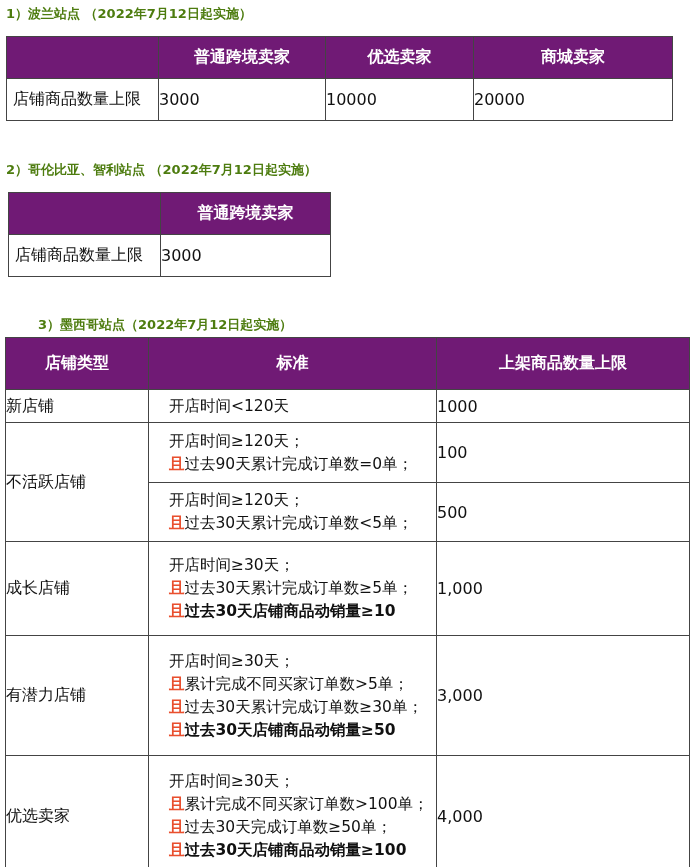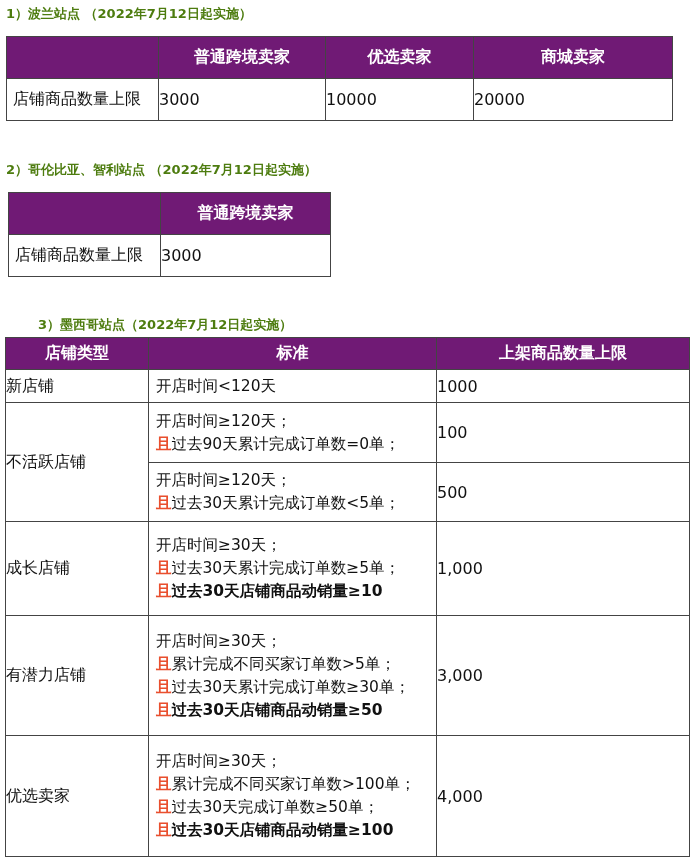--- a/index.html
+++ b/index.html
@@ -4,21 +4,21 @@
 <style>
   html, body { margin:0; padding:0; background:#ffffff; }
   body { width:692px; height:867px; position:relative; overflow:hidden;
          font-family:"DejaVu Sans","Liberation Sans",sans-serif; color:#111; }
   .section-title { position:absolute; left:6px; font-size:13px; font-weight:bold; color:#4d7c0f; white-space:nowrap; }
   table { position:absolute; border-collapse:collapse; table-layout:fixed; }
   td, th { border:1px solid #444; padding:0; font-size:16px; }
   th { background:#701a75; color:#ffffff; font-weight:bold; font-size:16px; text-align:center; }
   .c { text-align:left; }
   .l { text-align:left; }
-  td.crit { padding-left:7px; font-size:15.5px; line-height:23px; vertical-align:middle; }
+  td.crit { padding-left:20px; font-size:15.5px; line-height:23px; vertical-align:middle; }
   .crit-line { display:block; white-space:nowrap; }
   .and { color:#e94f2e; font-weight:bold; }
   .bold { font-weight:bold; }
   .label-cell { padding-left:6px; }
 </style>
 </head>
 <body>
 
 <div class="section-title" style="top:5px;">1）波兰站点 （2022年7月12日起实施）</div>
 <table style="left:6px; top:36px; width:666px;">
@@ -63,21 +63,21 @@
   </table>
 
 <div class="section-title" style="top:316px;margin-left:32px;">3）墨西哥站点（2022年7月12日起实施）</div>
 <table style="left:5px; top:337px; width:684px;">
   <colgroup>
       <col style="width:143px">
       <col style="width:288px">
       <col style="width:253px">
     </colgroup>
   <tbody>
-      <tr style="height:32px;">
+      <tr style="height:52px;">
     <th>店铺类型</th>
     <th>标准</th>
     <th>上架商品数量上限</th>
   </tr>
 
   <tr style="height:33px;">
     <td class="c">新店铺</td>
     <td class="crit">
       <span class="crit-line">开店时间&lt;120天</span>
     </td>

